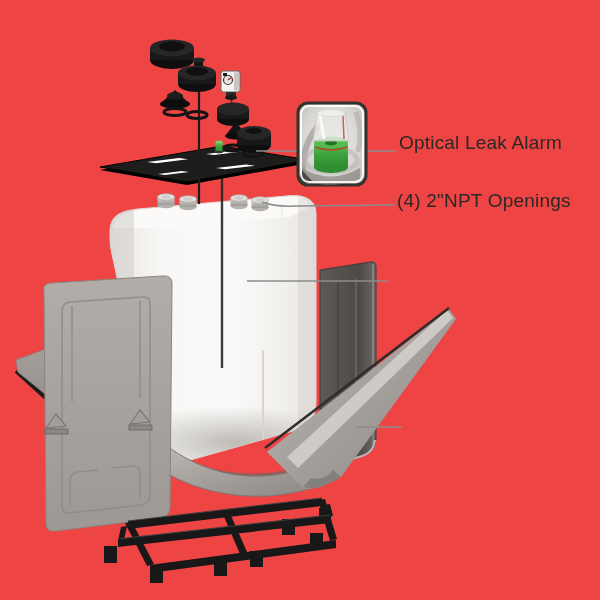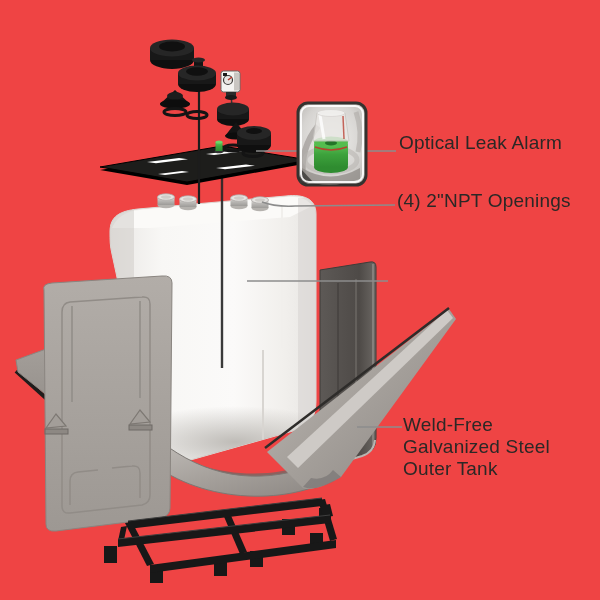--- a/index.html
+++ b/index.html
@@ -265,16 +265,13 @@
     <path d="M317,113 L345,113 L349,141 L313,141 Z" fill="#e9e7e4" opacity="0.82" stroke="#c9c6c2" stroke-width="1"></path>
     <line x1="320" y1="115" x2="324" y2="139" stroke="#ffffff" stroke-width="3" opacity="0.8"></line>
     <line x1="343" y1="116" x2="344" y2="139" stroke="#b8392c" stroke-width="1.5" opacity="0.75"></line>
     <ellipse cx="331" cy="113" rx="14" ry="3.5" fill="#f2f1ef" opacity="0.9" stroke="#d5d2cf" stroke-width="0.8"></ellipse>
     <rect x="301" y="106" width="62" height="76" rx="8" fill="none" stroke="#ffffff" stroke-width="2" opacity="0.9"></rect>
   </g>
 </svg>
 
   <div class="callout l1">Optical Leak Alarm</div>
   <div class="callout l2">(4) 2"NPT Openings</div>
-  <div class="callout l4">Weld-Free
-Galvanized Steel
-Outer Tank</div>
 </div>
 
 </body></html>

